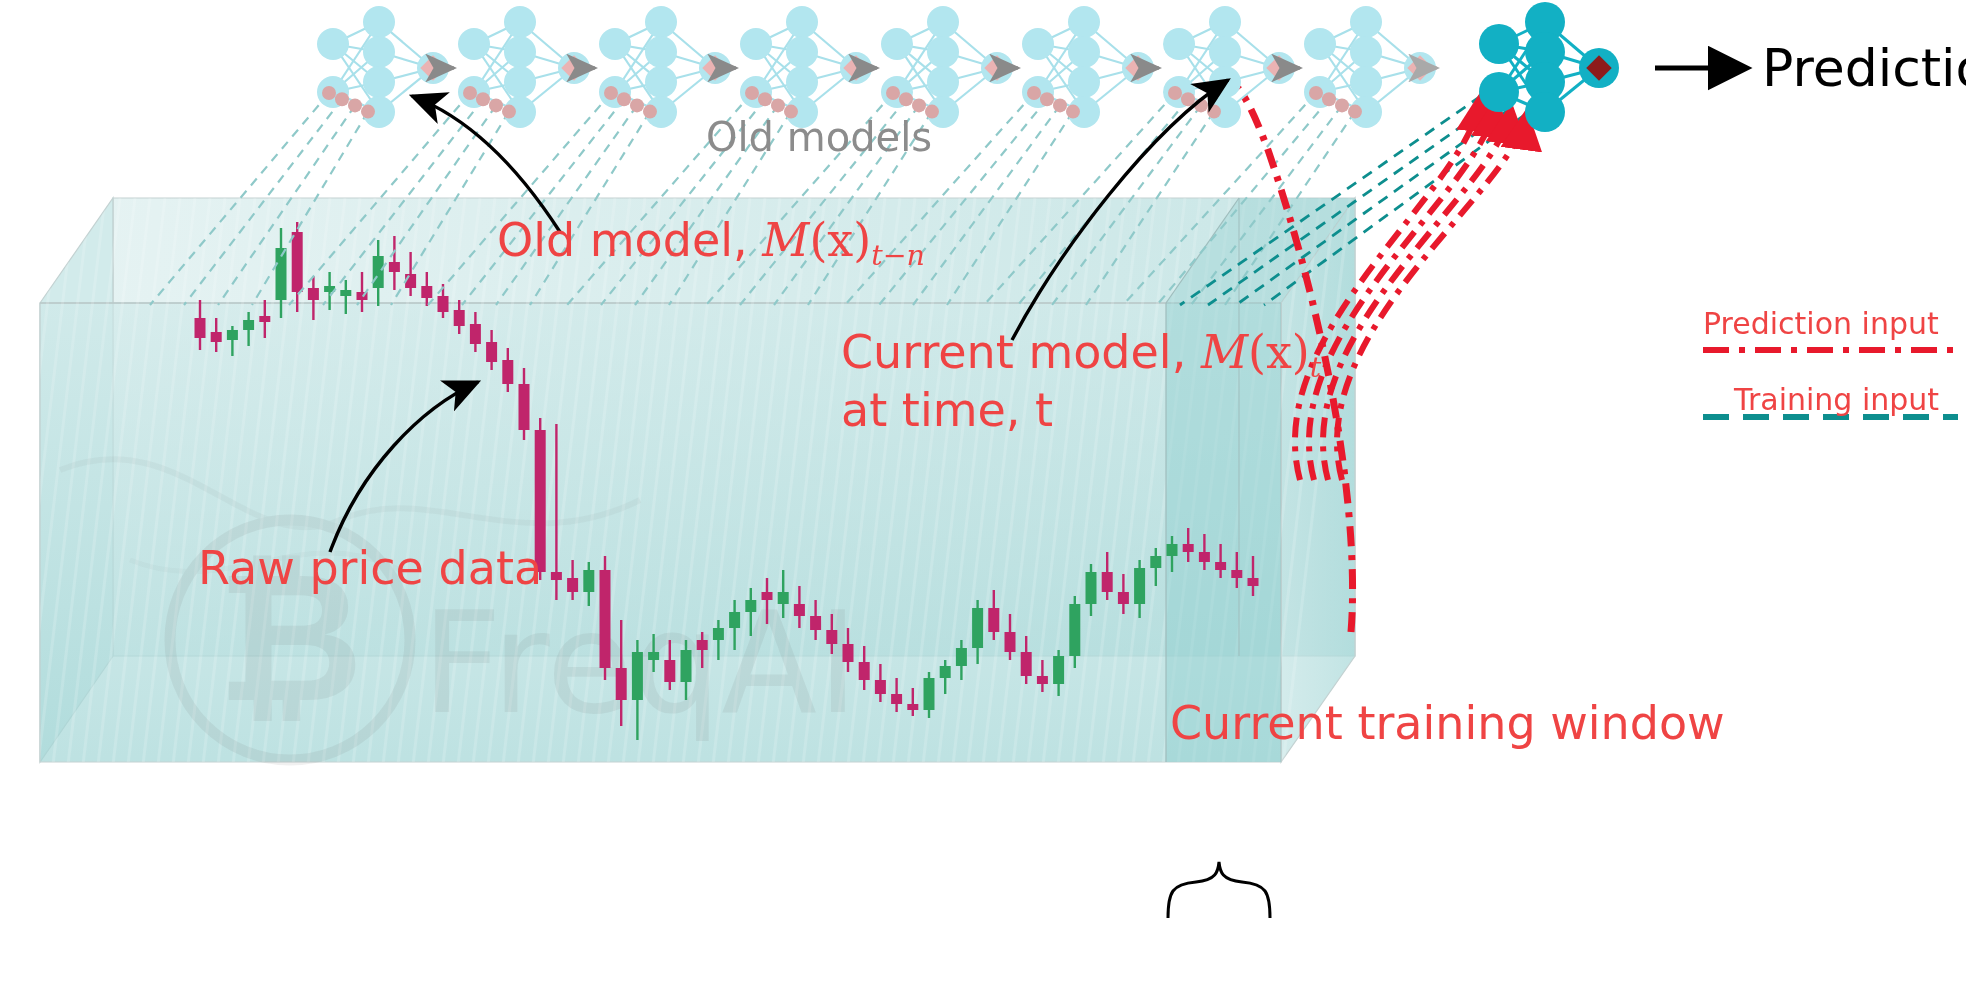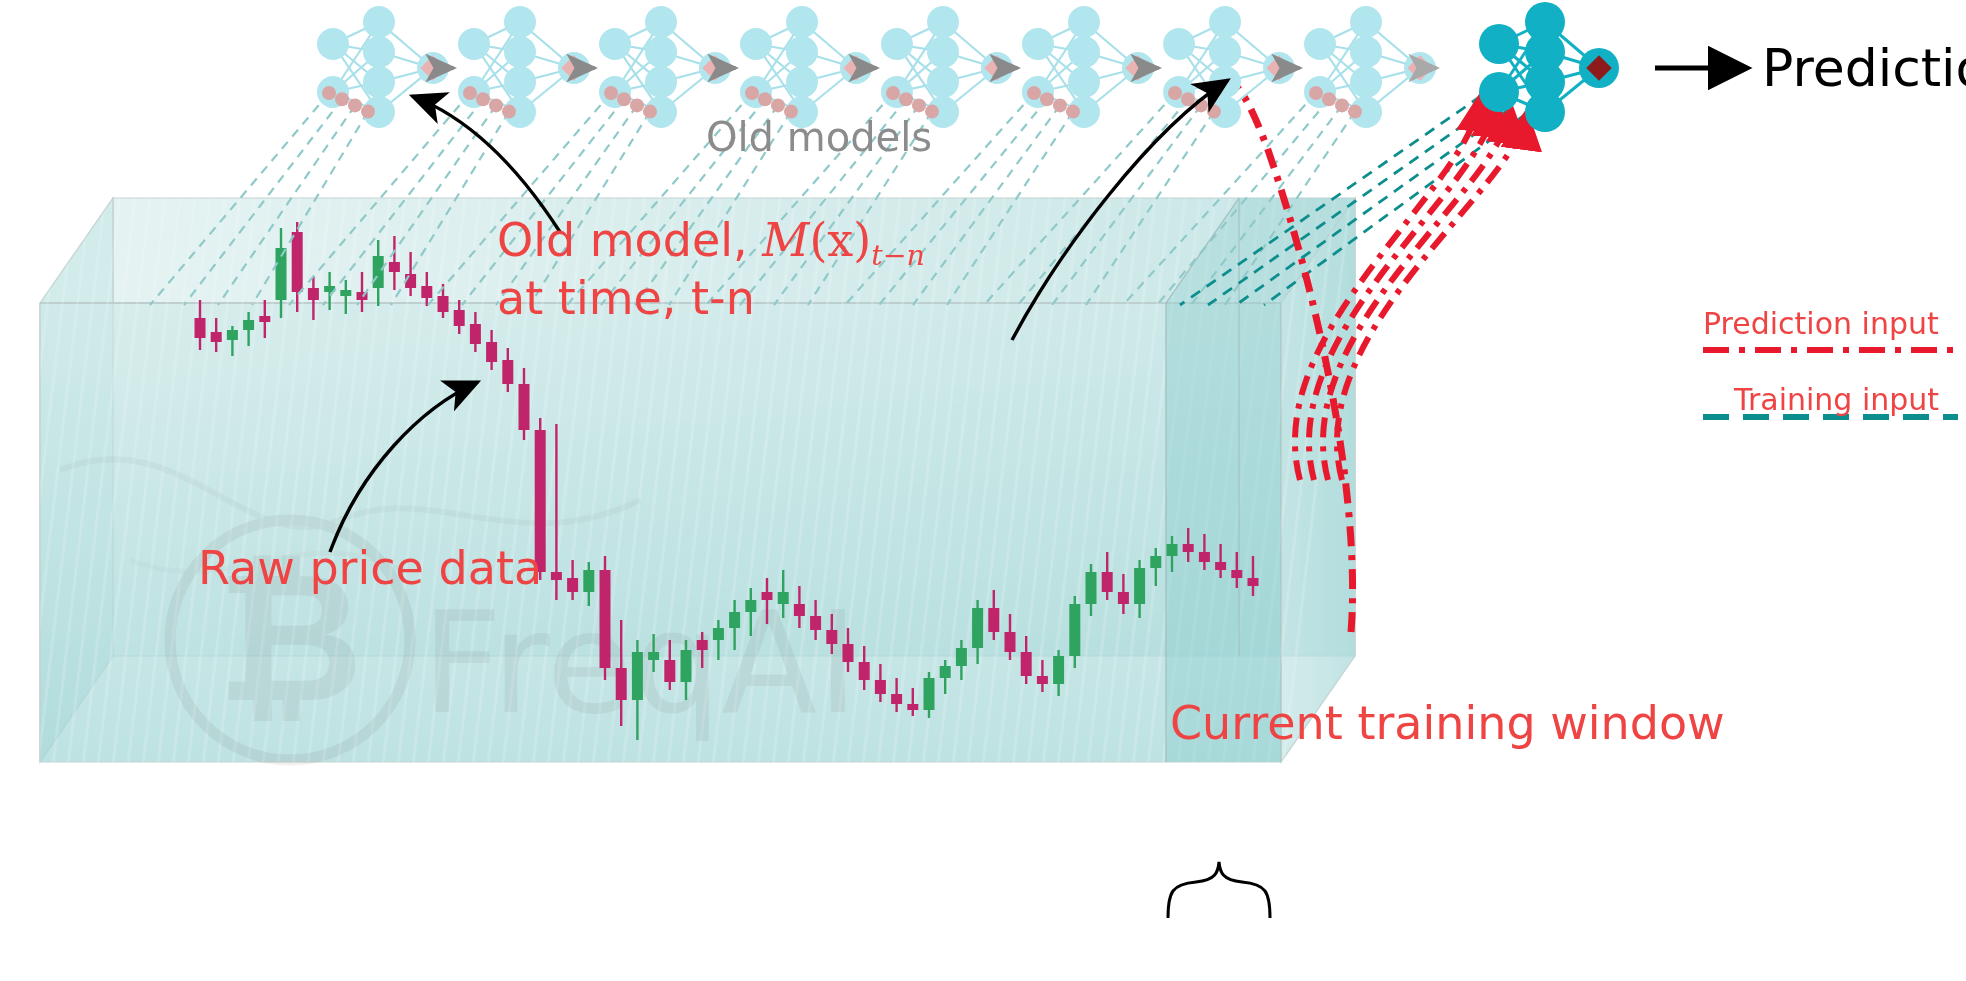--- a/index.html
+++ b/index.html
@@ -629,23 +629,28 @@
   </svg>
 
   <div class="oldmodels" style="left:706px;top:114px;">Old models</div>
 
   <div class="predtxt" style="left:1762px;top:38px;">Prediction</div>
 
   <div class="txt lbl-big" style="left:497px;top:214px;">
     <div>
       <span>Old model, </span><span class="mi">M</span><span class="mup">(x)</span><span class="mi sub">t−n</span>
     </div>
-    <div>at time, t-n</div>
   </div>
 
+  <div class="txt lbl-big" style="left:841px;top:326px;">
+    <div>
+      <span>Current model, </span><span class="mi">M</span><span class="mup">(x)</span><span class="mi sub">t</span>
+    </div>
+    <div>at time, t</div>
+  </div>
 
   <div class="txt lbl-big" style="left:198px;top:542px;">
     <div>Raw price data</div>
   </div>
 
   <div class="txt lbl-big" style="left:1170px;top:697px;">Current training window</div>
 
   <div class="txt lbl-med" style="left:1703px;top:306px;">Prediction input</div>
   <div class="txt lbl-med" style="left:1734px;top:382px;">Training input</div>
 

